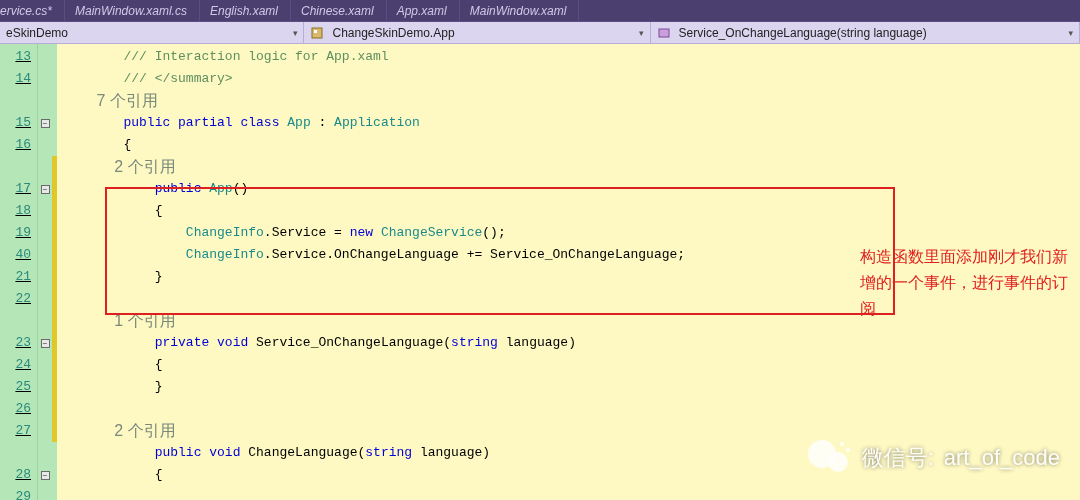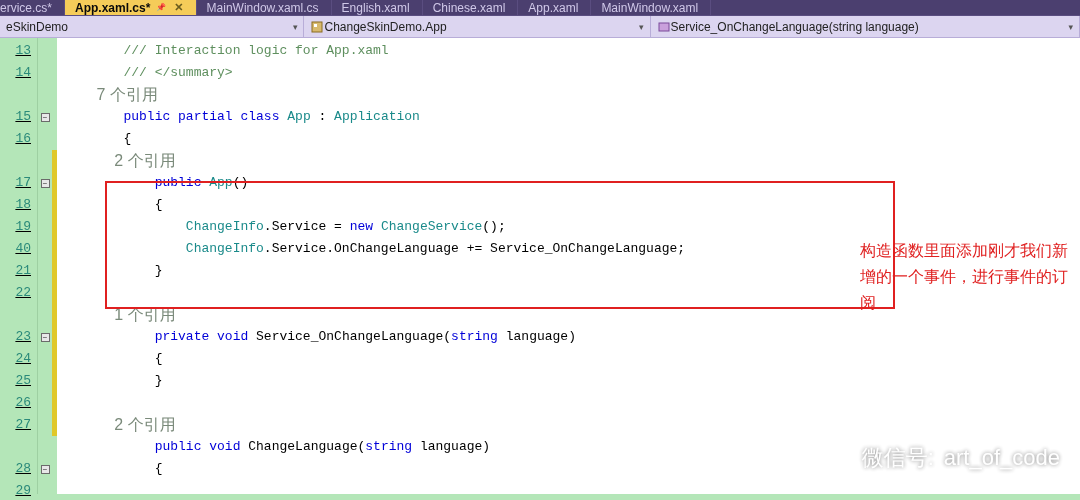--- a/index.html
+++ b/index.html
@@ -8,23 +8,24 @@
     font-size: 13px;
     background: #b4e6b8;
     width: 1080px;
     height: 500px;
     overflow: hidden;
     position: relative;
   }
   .tabbar {
     display: flex;
     background: #4b3f6f;
-    height: 16px;
+    height: 22px;
     align-items: stretch;
     border-bottom: 1px solid #5a4d80;
+    font-style: italic;
   }
   .tab {
     padding: 3px 12px 3px 10px;
     font-size: 12px;
     color: #d0c8e8;
     font-family: "Segoe UI", sans-serif;
     display: flex;
     align-items: center;
     gap: 6px;
     border-right: 1px solid #5a4d80;
@@ -49,21 +50,21 @@
     border-bottom: 1px solid #b8add8;
     font-family: "Segoe UI", sans-serif;
     font-size: 12px;
   }
   .nav-seg {
     flex: 1;
     display: flex;
     align-items: center;
     padding: 0 6px;
     border-right: 1px solid #b8add8;
-    gap: 0;
+    gap: 8px;
     color: #222;
     min-width: 0;
     cursor: pointer;
   }
   .nav-seg .chev { color: #555; font-size: 9px; margin-left: auto; }
   .nav-seg .ico { display: inline-flex; }
   .editor {
     display: flex;
     height: calc(100% - 44px);
     position: relative;
@@ -111,21 +112,21 @@
     width: 5px;
     background: #b4e6b8;
     padding-top: 2px;
   }
   .change-col .cc {
     height: 22px;
   }
   .change-col .dirty { background: #e0c829; }
   .code {
     flex: 1;
-    background: #ffffff;
+    background: #fef9c3;
     padding-top: 2px;
     position: relative;
   }
   .line {
     height: 22px;
     line-height: 22px;
     white-space: pre;
     padding-left: 4px;
   }
   .line.hl {
@@ -197,25 +198,20 @@
   }
   .wm-bubble .d1 { left: 32px; top: 6px; }
   .wm-bubble .d2 { left: 38px; top: 12px; }
 </style>
 </head>
 <body>
 
 <div class="tabbar">
     <div class="tab partial-left">
       <span>ervice.cs*</span>
-    </div>
-    <div class="tab active">
-      <span>App.xaml.cs*</span>
-      <span class="pin">📌</span>
-      <span class="close">✕</span>
     </div>
     <div class="tab">
       <span>MainWindow.xaml.cs</span>
     </div>
     <div class="tab">
       <span>English.xaml</span>
     </div>
     <div class="tab">
       <span>Chinese.xaml</span>
     </div>

